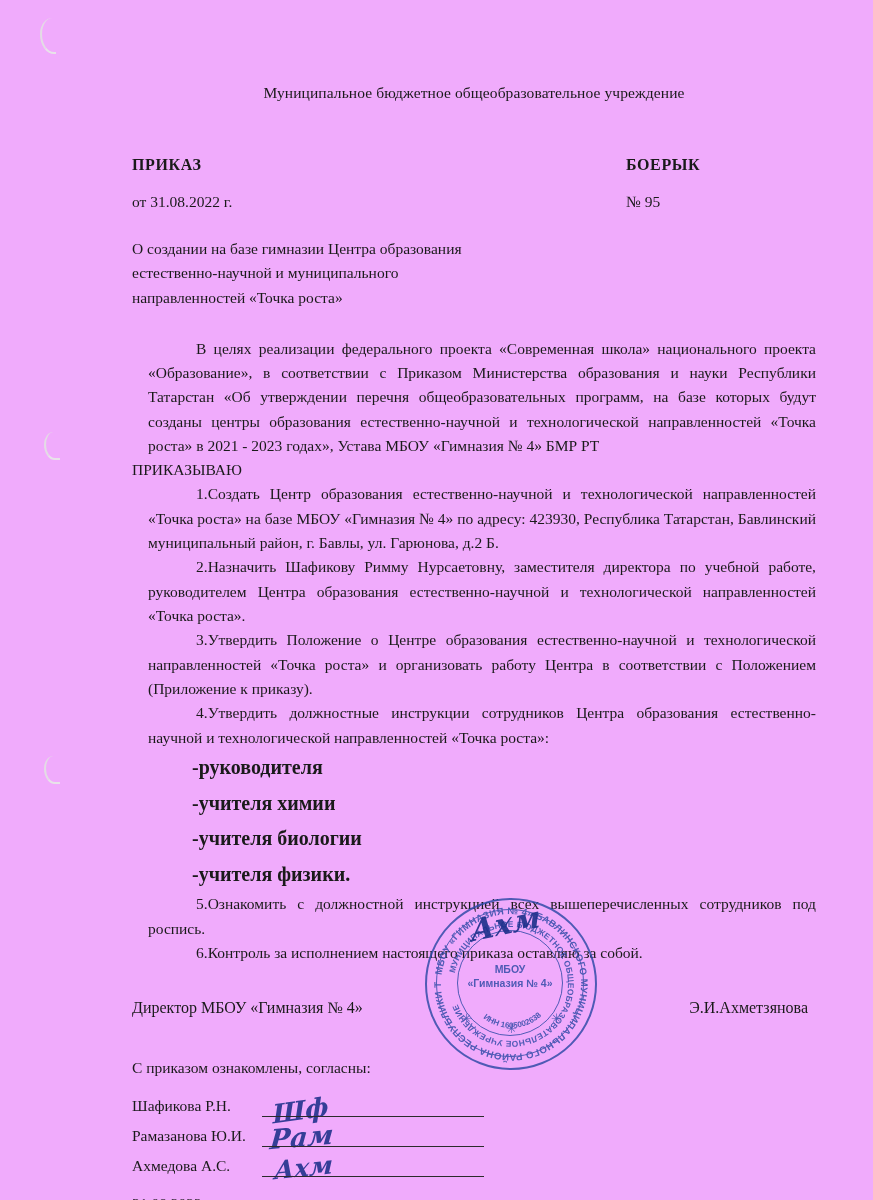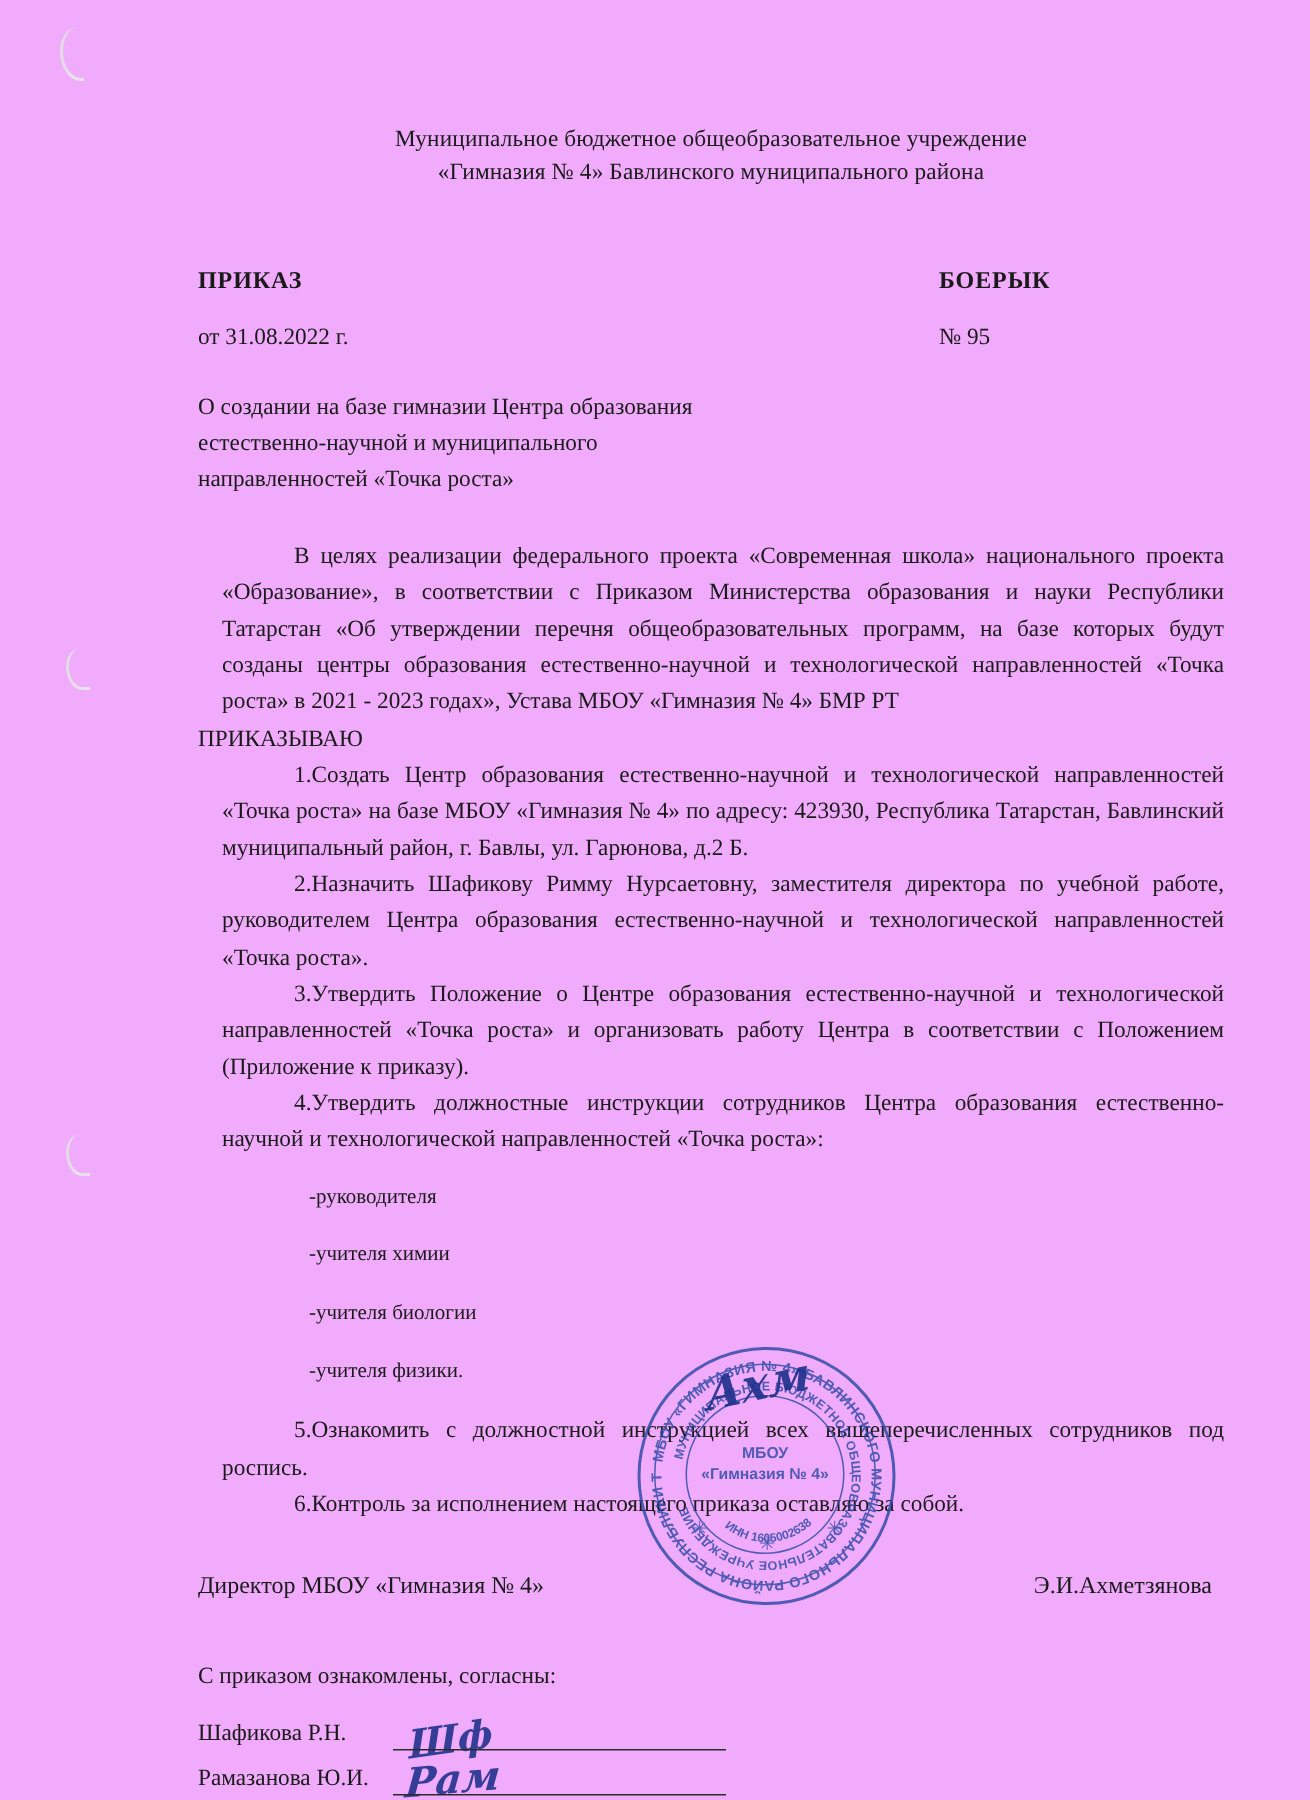--- a/index.html
+++ b/index.html
@@ -95,24 +95,25 @@
     text-align: justify;
     text-justify: inter-word;
     margin: 0;
   }
   .para.indent { text-indent: 48px; margin-left: 16px; }
   .order-word {
     margin: 0;
     font-size: 15.5px;
   }
   .list-item {
-    margin: 14px;
+    margin: 0;
     padding-left: 60px;
-    font-size: 14px;
+    font-size: 20px;
     line-height: 1.78;
+    font-weight: bold;
   }
 
   .sign-block {
     position: relative;
     margin-top: 34px;
     font-size: 16px;
     height: 26px;
   }
   .sign-block .left { position: absolute; left: 0; top: 0; }
   .sign-block .right { position: absolute; right: 8px; top: 0; }
@@ -227,21 +228,20 @@
 <div class="page">
 
   <div class="scan-mark m1"></div>
   <div class="scan-mark m2"></div>
   <div class="scan-mark m3"></div>
 
   <div class="doc">
 
     <div class="org-title">
       <span class="l1">Муниципальное бюджетное общеобразовательное учреждение</span>
-      <span class="l2">«Гимназия № 4» Бавлинского муниципального района</span>
     </div>
 
     <div class="order-row">
       <div class="left">ПРИКАЗ</div>
       <div class="right">БОЕРЫК</div>
     </div>
 
     <div class="date-row">
       <div class="left">от 31.08.2022 г.</div>
       <div class="right">№ 95</div>

